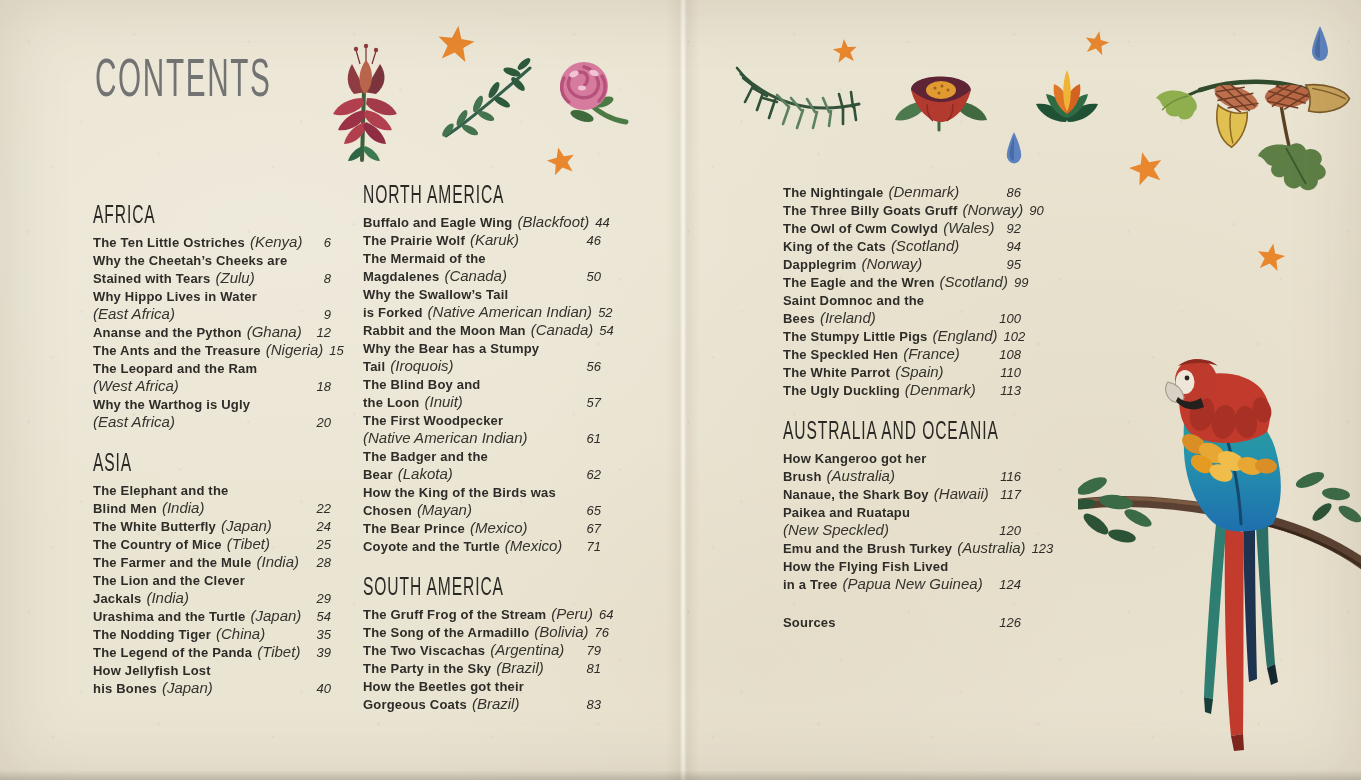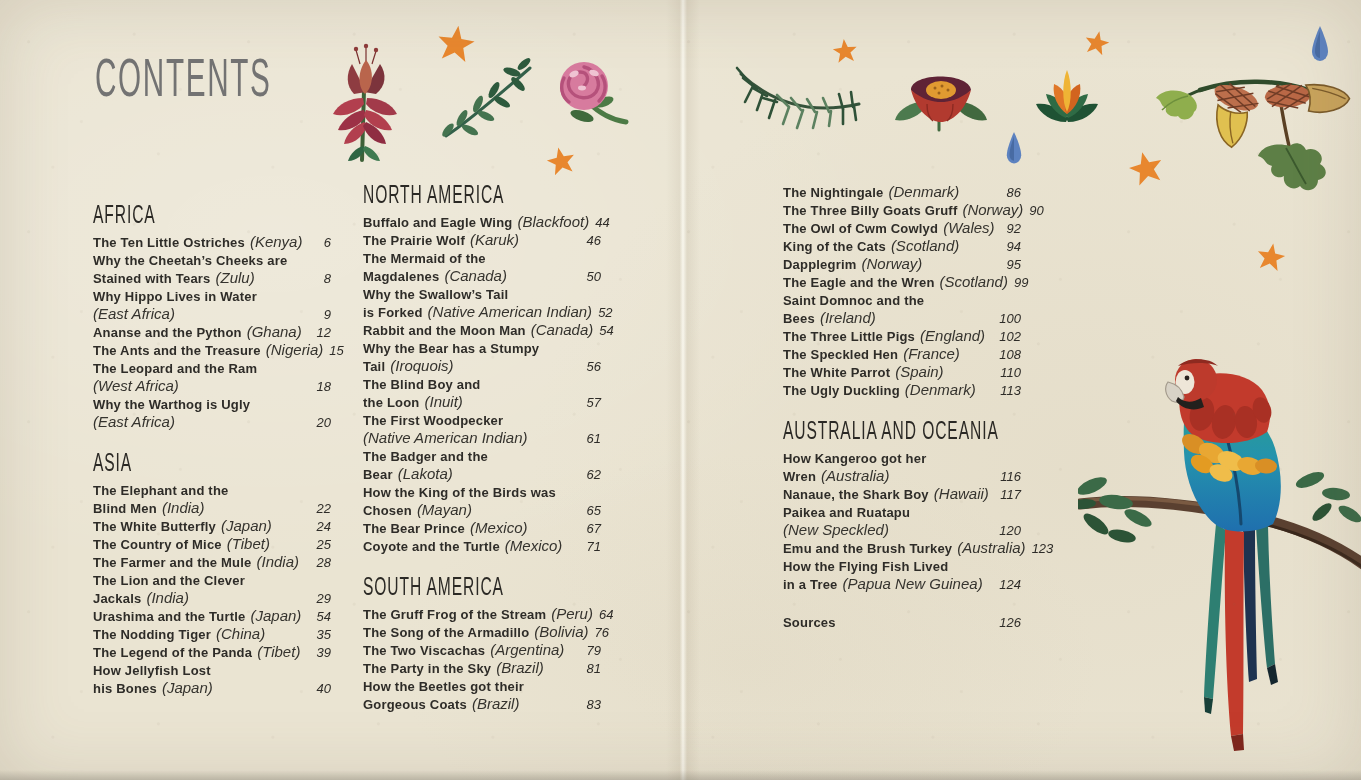--- a/index.html
+++ b/index.html
@@ -653,21 +653,21 @@
         <div class="entry-line" data-name="toc-entry-line">
           <span class="entry-text" data-name="story-title"><span class="t-bold">Saint Domnoc and the</span></span>
         </div>
         <div class="entry-line" data-name="toc-entry-line">
           <span class="entry-text" data-name="story-title"><span class="t-bold">Bees</span><span class="t-origin" data-name="story-origin">(Ireland)</span></span>
           <span class="page-num" data-name="page-number">100</span>
         </div>
       </div>
       <div class="entry" data-name="toc-entry">
         <div class="entry-line" data-name="toc-entry-line">
-          <span class="entry-text" data-name="story-title"><span class="t-bold">The Three Little Pigs</span><span class="t-origin" data-name="story-origin">(England)</span></span>
+          <span class="entry-text" data-name="story-title"><span class="t-bold">The Stumpy Little Pigs</span><span class="t-origin" data-name="story-origin">(England)</span></span>
           <span class="page-num" data-name="page-number">102</span>
         </div>
       </div>
       <div class="entry" data-name="toc-entry">
         <div class="entry-line" data-name="toc-entry-line">
           <span class="entry-text" data-name="story-title"><span class="t-bold">The Speckled Hen</span><span class="t-origin" data-name="story-origin">(France)</span></span>
           <span class="page-num" data-name="page-number">108</span>
         </div>
       </div>
       <div class="entry" data-name="toc-entry">
@@ -683,21 +683,21 @@
         </div>
       </div>
     </div>
     <div class="toc-section" data-name="section-australia-oceania">
       <div class="section-heading" data-name="section-heading-australia-oceania"><span class="heading-text" data-name="section-title">AUSTRALIA AND OCEANIA</span></div>
       <div class="entry" data-name="toc-entry">
         <div class="entry-line" data-name="toc-entry-line">
           <span class="entry-text" data-name="story-title"><span class="t-bold">How Kangeroo got her</span></span>
         </div>
         <div class="entry-line" data-name="toc-entry-line">
-          <span class="entry-text" data-name="story-title"><span class="t-bold">Wren</span><span class="t-origin" data-name="story-origin">(Australia)</span></span>
+          <span class="entry-text" data-name="story-title"><span class="t-bold">Brush</span><span class="t-origin" data-name="story-origin">(Australia)</span></span>
           <span class="page-num" data-name="page-number">116</span>
         </div>
       </div>
       <div class="entry" data-name="toc-entry">
         <div class="entry-line" data-name="toc-entry-line">
           <span class="entry-text" data-name="story-title"><span class="t-bold">Nanaue, the Shark Boy</span><span class="t-origin" data-name="story-origin">(Hawaii)</span></span>
           <span class="page-num" data-name="page-number">117</span>
         </div>
       </div>
       <div class="entry" data-name="toc-entry">

